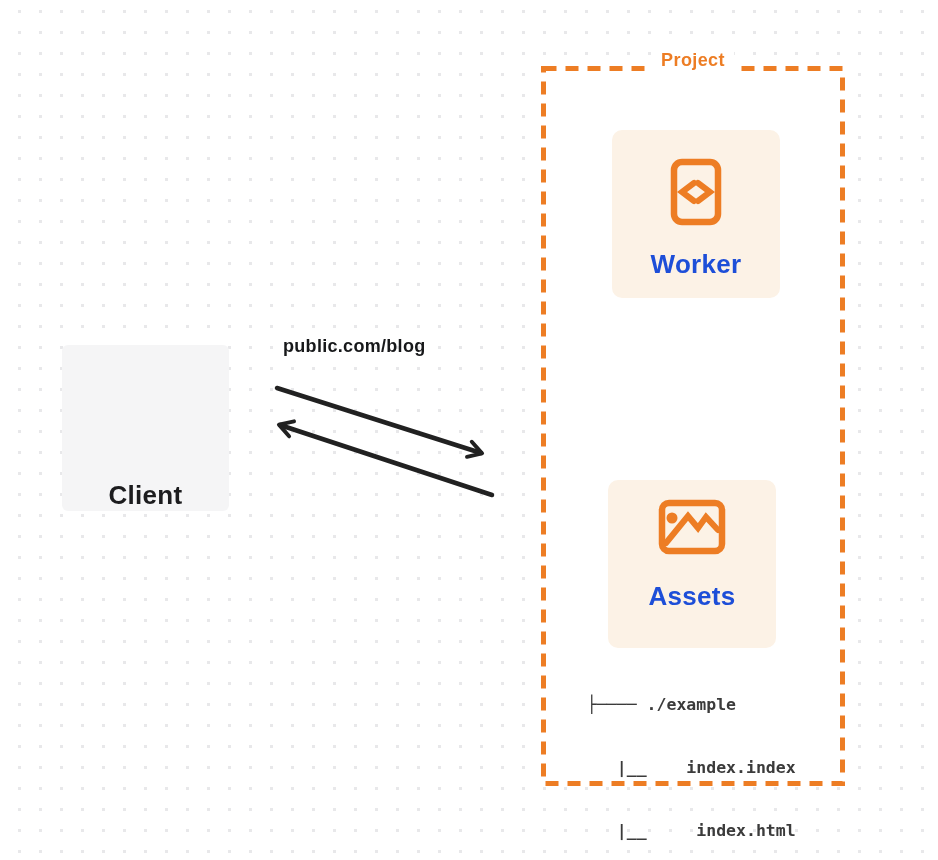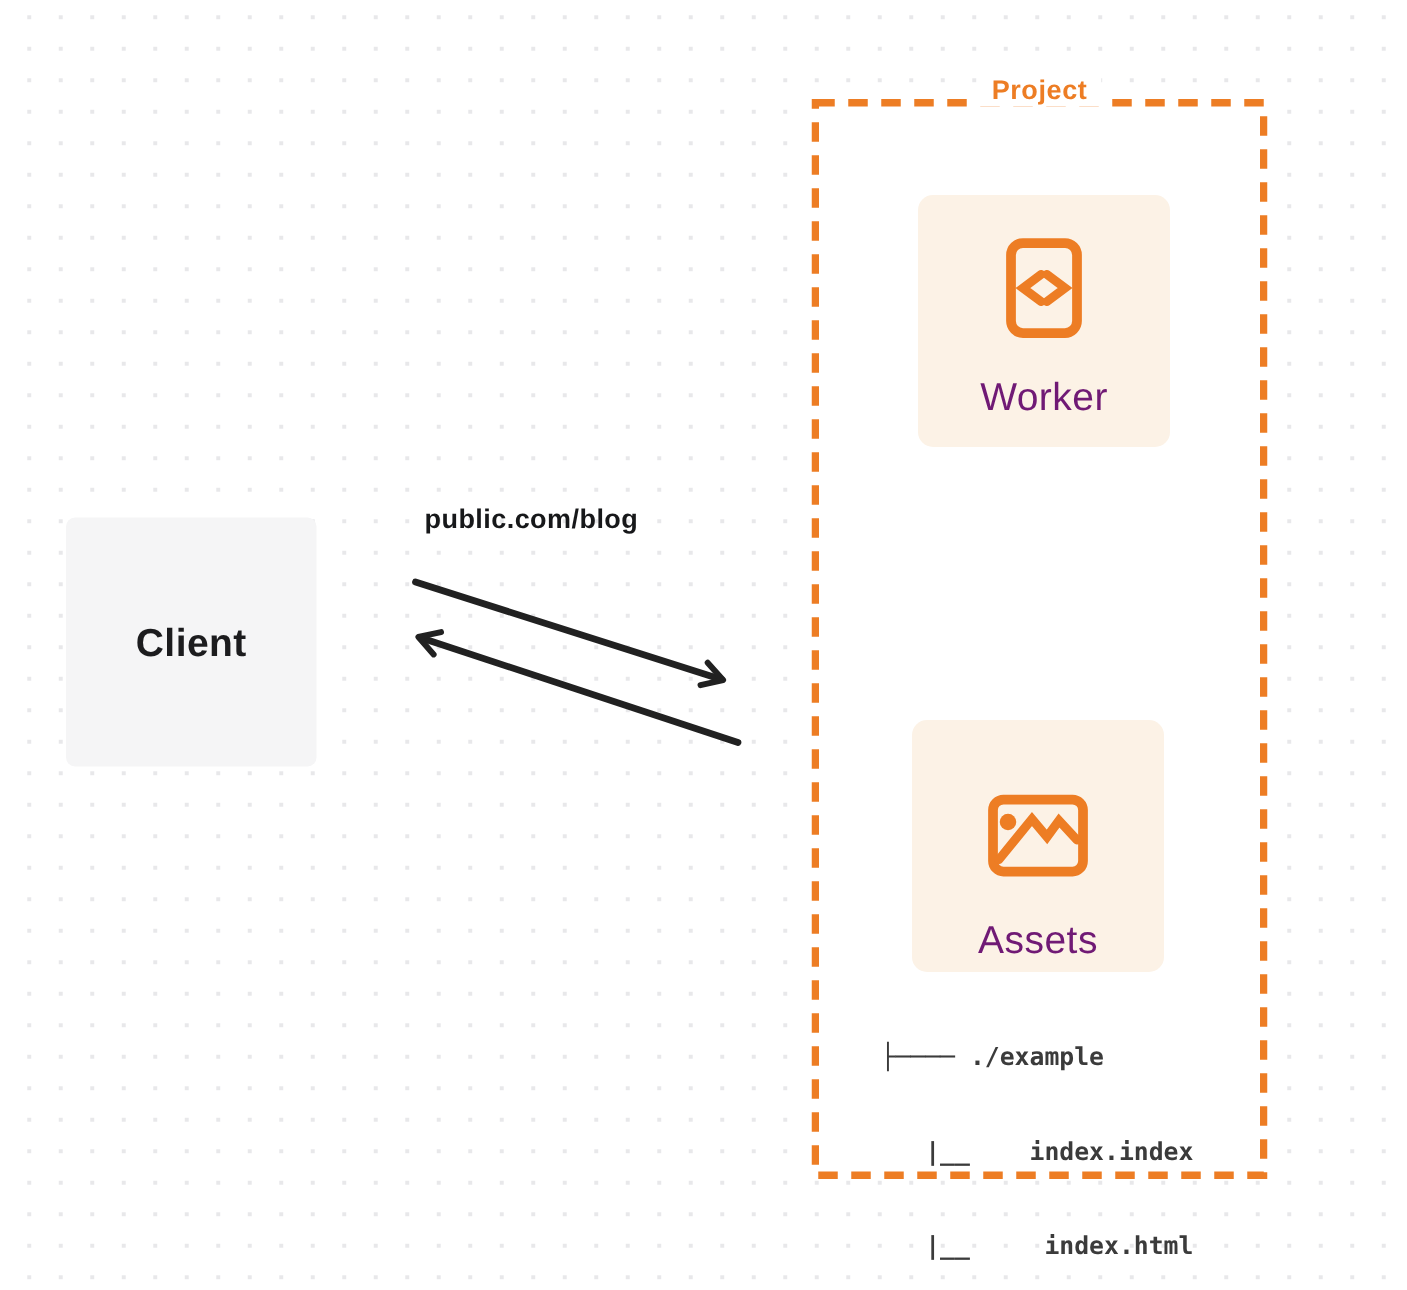--- a/index.html
+++ b/index.html
@@ -7,23 +7,23 @@
     position:relative; width:938px; height:860px; overflow:hidden;
     background-color:#ffffff;
     background-image: radial-gradient(circle, #E8E8EA 1.5px, rgba(255,255,255,0) 1.6px);
     background-size: 21px 21px;
     background-position: 9px 1px;
     font-family:"Liberation Sans", sans-serif;
   }
 
   
   .client-box {
-    position:absolute; left:44px; top:345px; width:167px; height:166px;
+    position:absolute; left:62px; top:345px; width:167px; height:166px;
     background:#F5F5F6; border-radius:6px;
-    display:flex; align-items:center; justify-content:center;
+    display:flex; align-items:flex-end; justify-content:center;
   }
   .client-box .lbl { font-size:26px; font-weight:bold; color:#1C1C1E; letter-spacing:0.3px; }
 
   
   .request-label {
     position:absolute; left:283px; top:336px;
     font-size:18px; font-weight:bold; color:#17181A; letter-spacing:0.3px;
     white-space:nowrap;
   }
 
@@ -43,22 +43,22 @@
     white-space:nowrap;
   }
 
   
   .node {
     position:absolute; width:168px; height:168px; box-sizing:border-box;
     background:#FCF2E6; border-radius:10px;
     display:flex; flex-direction:column; align-items:center;
   }
   .node.worker { left:71px; top:64px;  padding-top:28px; }
-  .node.assets { left:67px; top:414px; padding-top:49px; }
-  .node-label { font-weight:normal; font-size:26px; color:#701a75; letter-spacing:0.3px; }
+  .node.assets { left:67px; top:414px; padding-top:19px; }
+  .node-label { font-weight:bold; font-size:26px; color:#1d4ed8; letter-spacing:0.3px; }
   .node.worker .node-label { margin-top:23px; }
   .node.assets .node-label { margin-top:26px; }
 
   
   .file-tree {
     position:absolute; left:46px; top:586px;
     font-family:"DejaVu Sans Mono", monospace;
     font-size:16.5px; line-height:21px; font-weight:bold;
     color:#3B3B3B; white-space:pre;
   }

